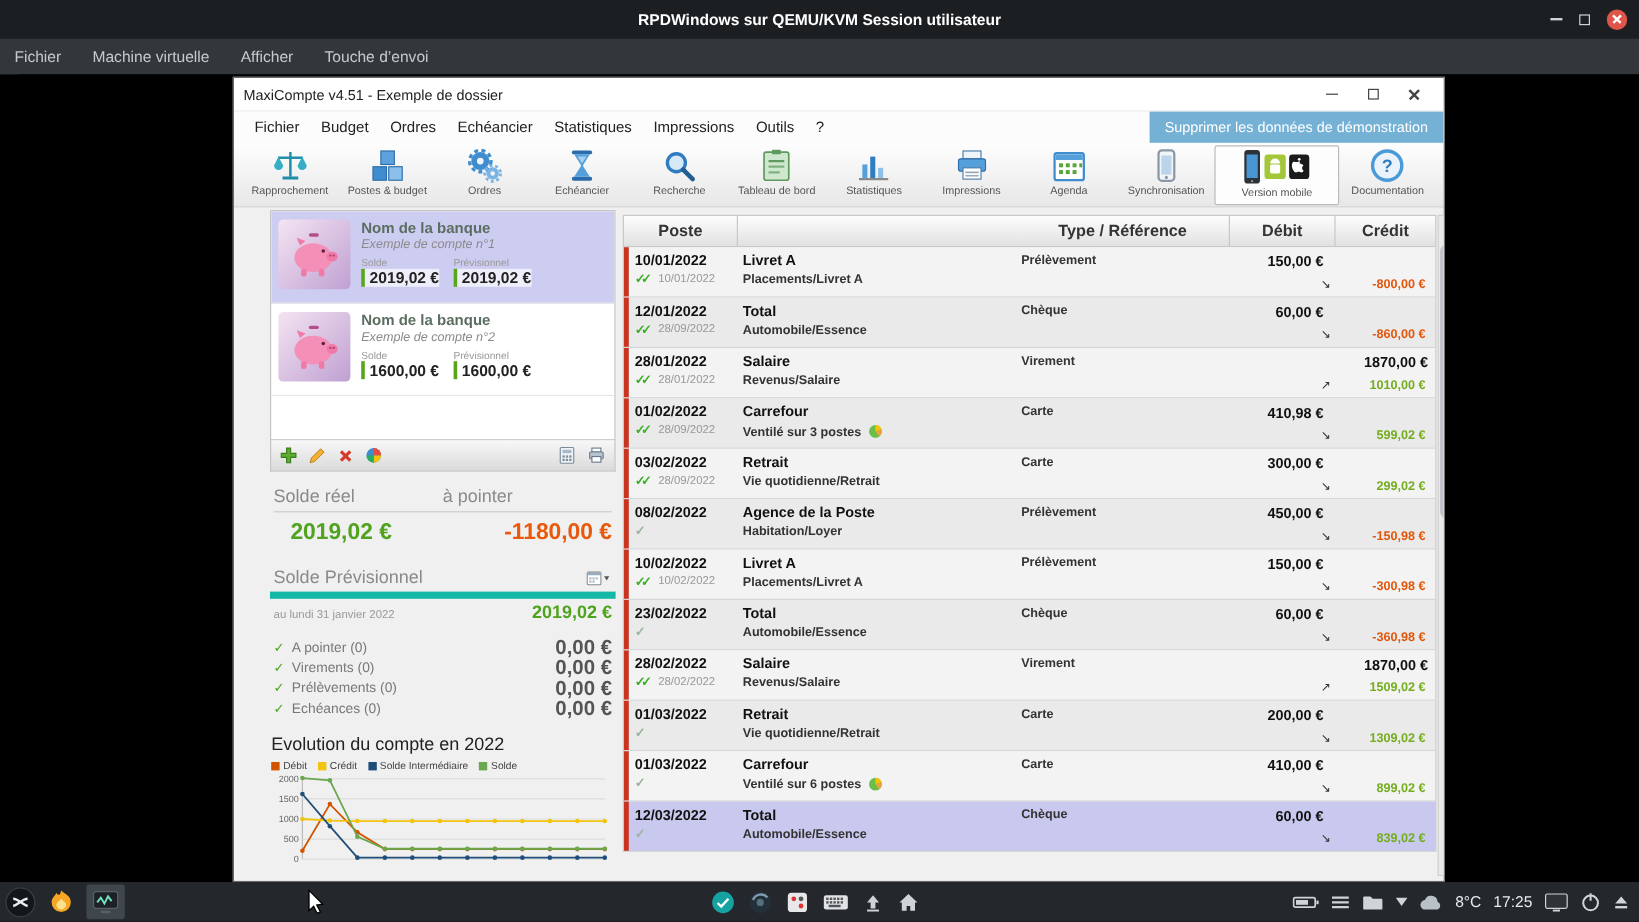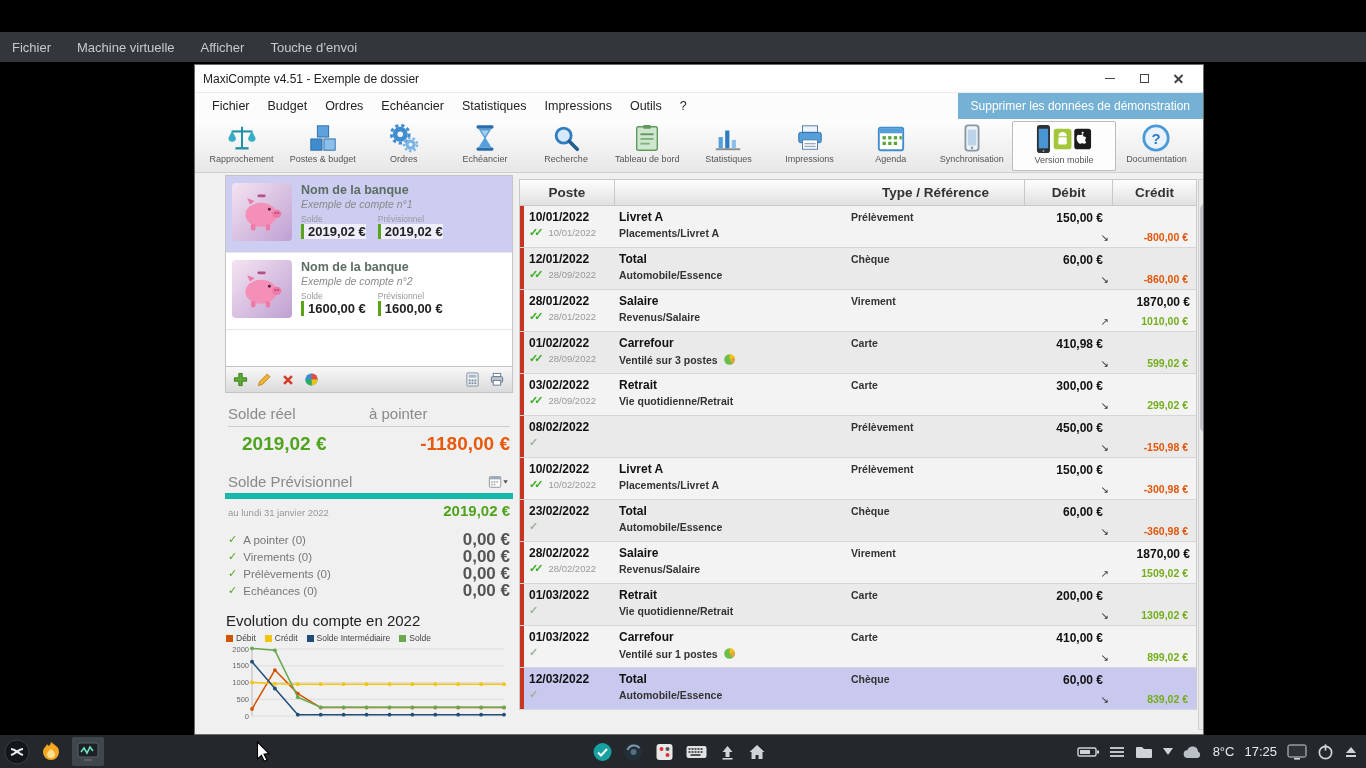--- a/index.html
+++ b/index.html
@@ -123,20 +123,28 @@
   .tb-text { color:#e7eaec; font-size:13px; }
   .tb-icon { display:flex; align-items:center; cursor:pointer; }
 
   .cursor { position:absolute; left:256px; top:741px; z-index:50; pointer-events:none; }
 </style>
 </head>
 <body>
 
 <div class="screen">
 
+  <div class="host-titlebar">
+    <div class="host-title">RPDWindows sur QEMU/KVM Session utilisateur</div>
+    <div class="host-controls">
+      <span class="hc-min"></span>
+      <span class="hc-restore"></span>
+      <span class="hc-close"></span>
+    </div>
+  </div>
 
   <div class="host-menubar" id="host-menu">
       <span class="hm-item">Fichier</span>
       <span class="hm-item">Machine virtuelle</span>
       <span class="hm-item">Afficher</span>
       <span class="hm-item">Touche d’envoi</span>
     </div>
 
   <div class="desktop">
     <div class="app-window">
@@ -688,20 +696,26 @@
                 </div>
               </div>
               <div class="trow alt">
                 <span class="row-marker"></span>
                 <div class="c-date">
                   <div class="d1">08/02/2022</div>
                   <div class="d2">
                     <span class="checks un">✓</span>
                   </div>
                 </div>
+                <div class="c-title">
+                  <div class="t1">Agence de la Poste</div>
+                  <div class="t2">
+                    <span>Habitation/Loyer</span>
+                  </div>
+                </div>
                 <div class="c-type">Prélèvement</div>
                 <div class="c-debit">450,00 €</div>
                 <div class="c-credit"></div>
                 <div class="balance neg">
                   <span class="b-arrow">↘</span>
                   <span class="b-val">-150,98 €</span>
                 </div>
               </div>
               <div class="trow">
                 <span class="row-marker"></span>
@@ -797,21 +811,21 @@
                 <span class="row-marker"></span>
                 <div class="c-date">
                   <div class="d1">01/03/2022</div>
                   <div class="d2">
                     <span class="checks un">✓</span>
                   </div>
                 </div>
                 <div class="c-title">
                   <div class="t1">Carrefour</div>
                   <div class="t2">
-                    <span>Ventilé sur 1 postes</span>
+                    <span>Ventilé sur 6 postes</span>
                     <svg width="13" height="13" viewBox="0 0 16 16">
                       <circle cx="8" cy="8" r="6.5" fill="#6abf4b"></circle>
                       <path d="M8 8V1.5A6.5 6.5 0 0 1 14.3 6z" fill="#f4c20d"></path>
                       <path d="M8 8l6.3-2a6.5 6.5 0 0 1-2.5 7.2z" fill="#e8a33d"></path>
                     </svg>
                   </div>
                 </div>
                 <div class="c-type">Carte</div>
                 <div class="c-debit">410,00 €</div>
                 <div class="c-credit"></div>

